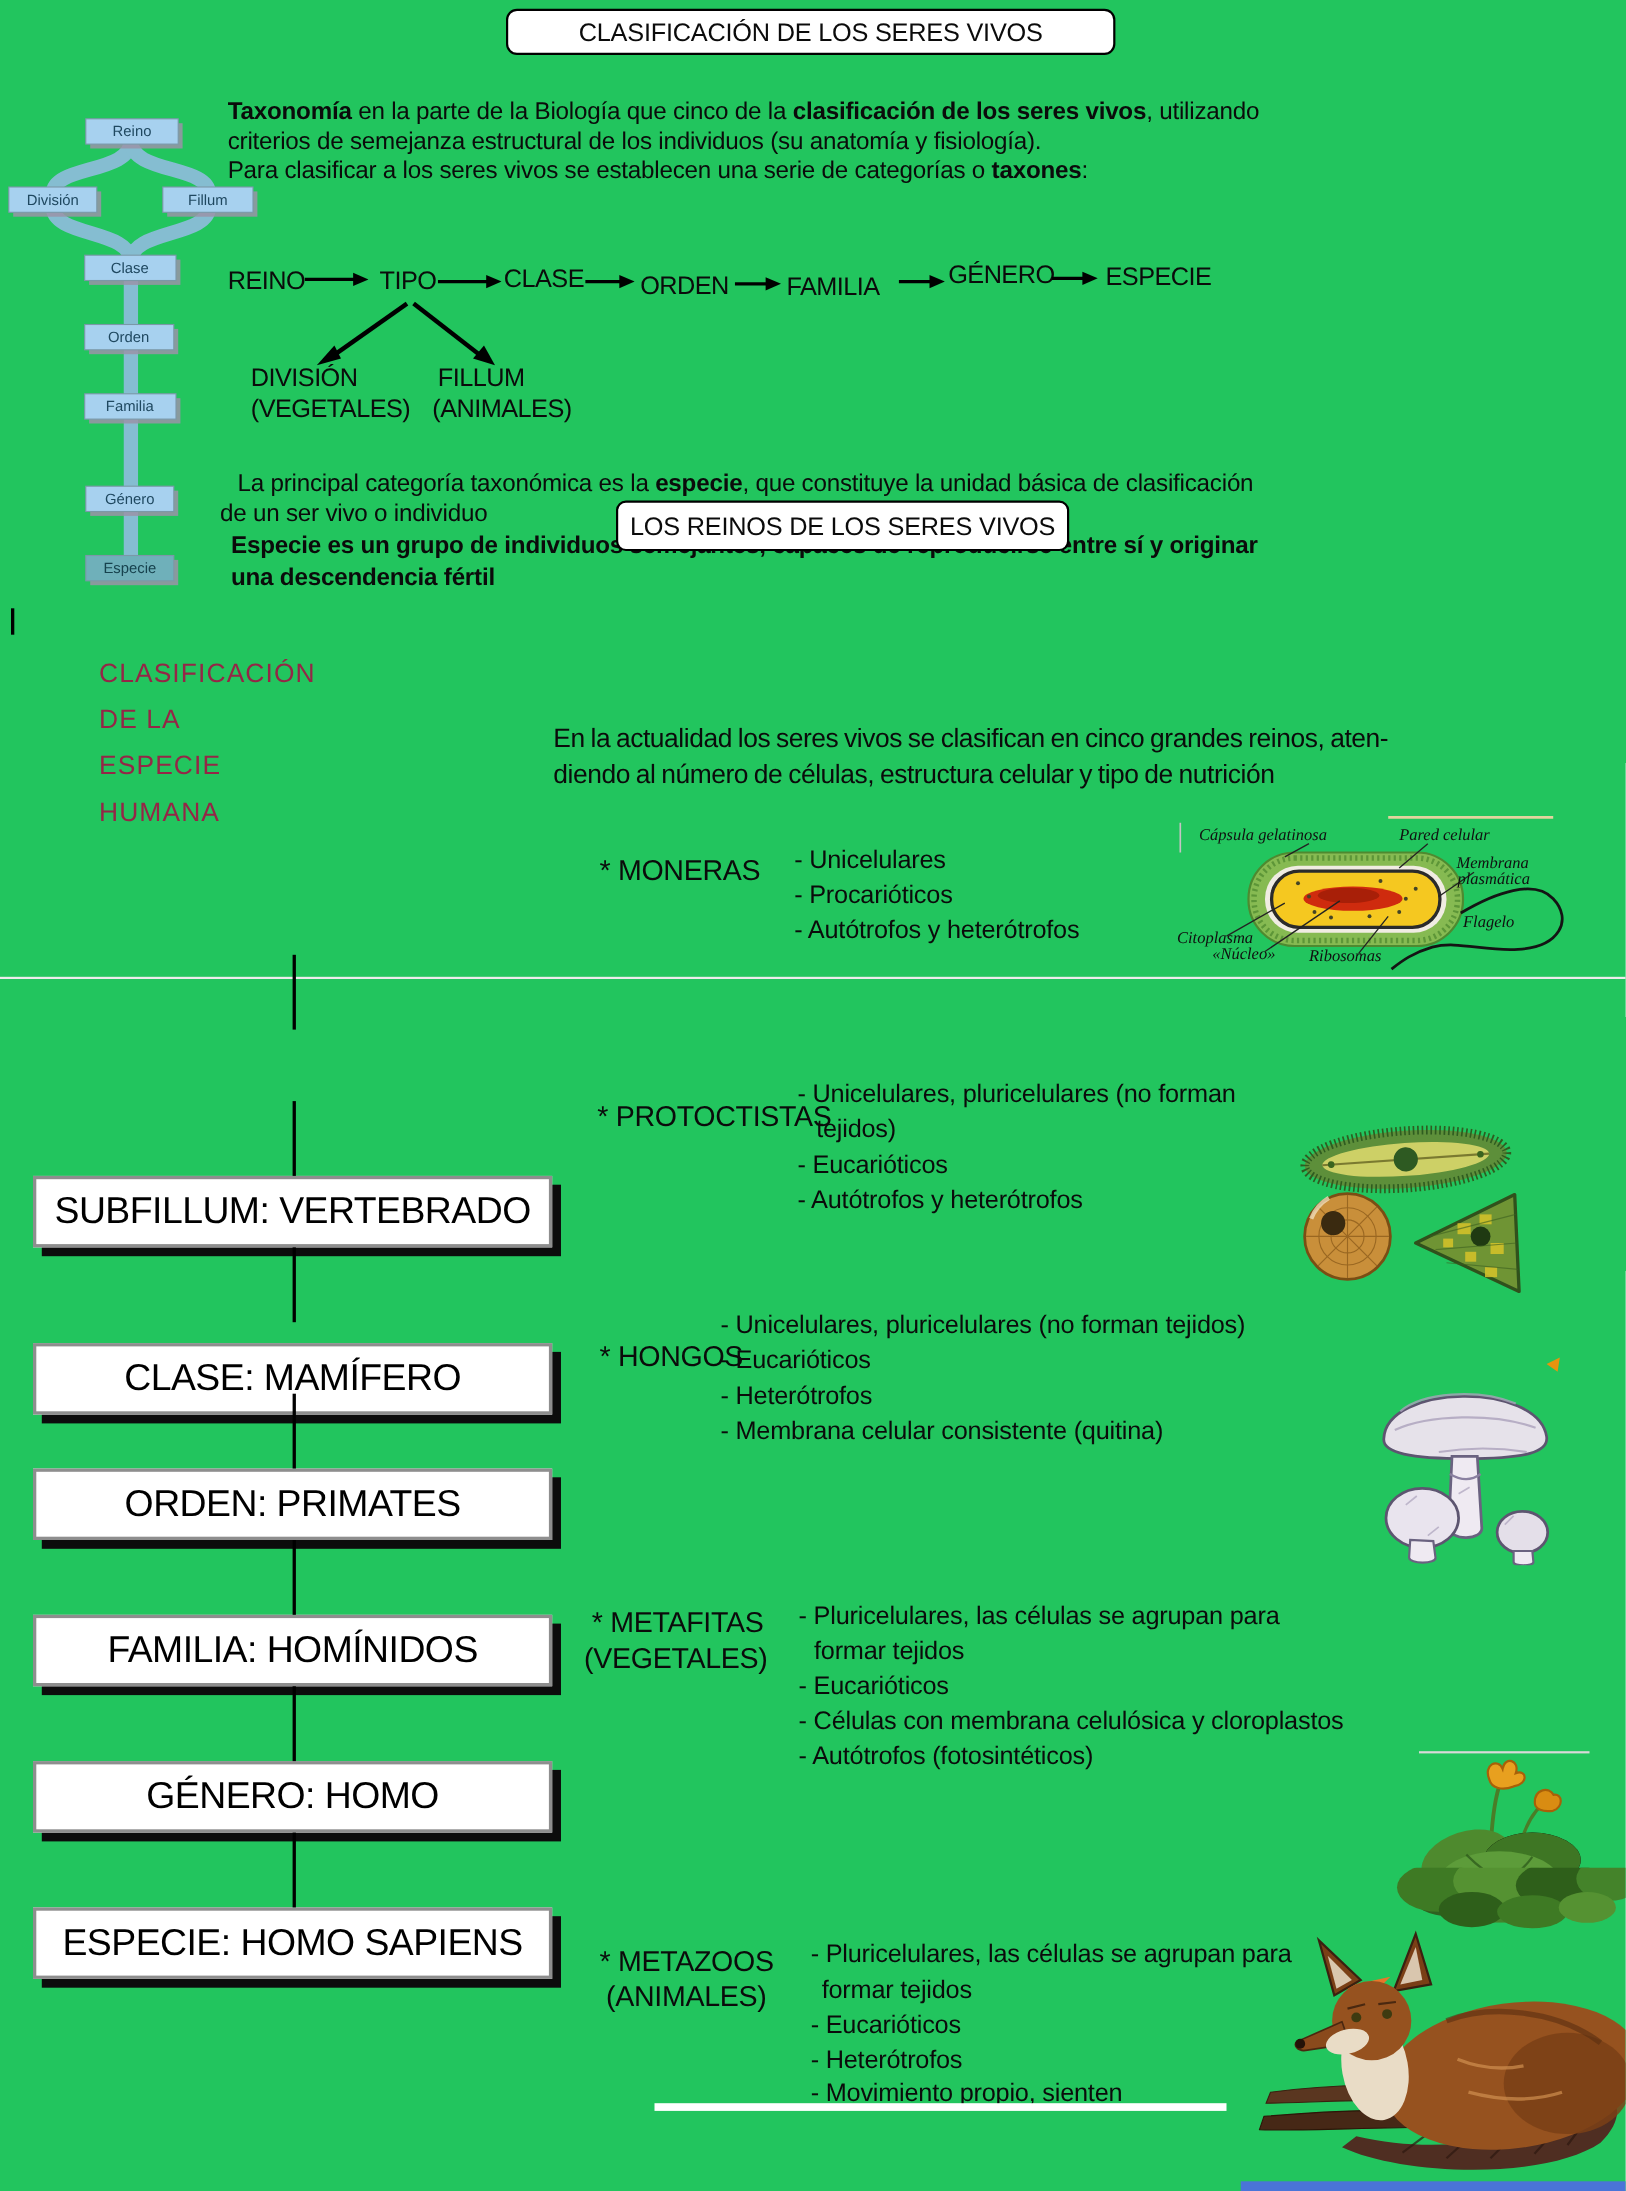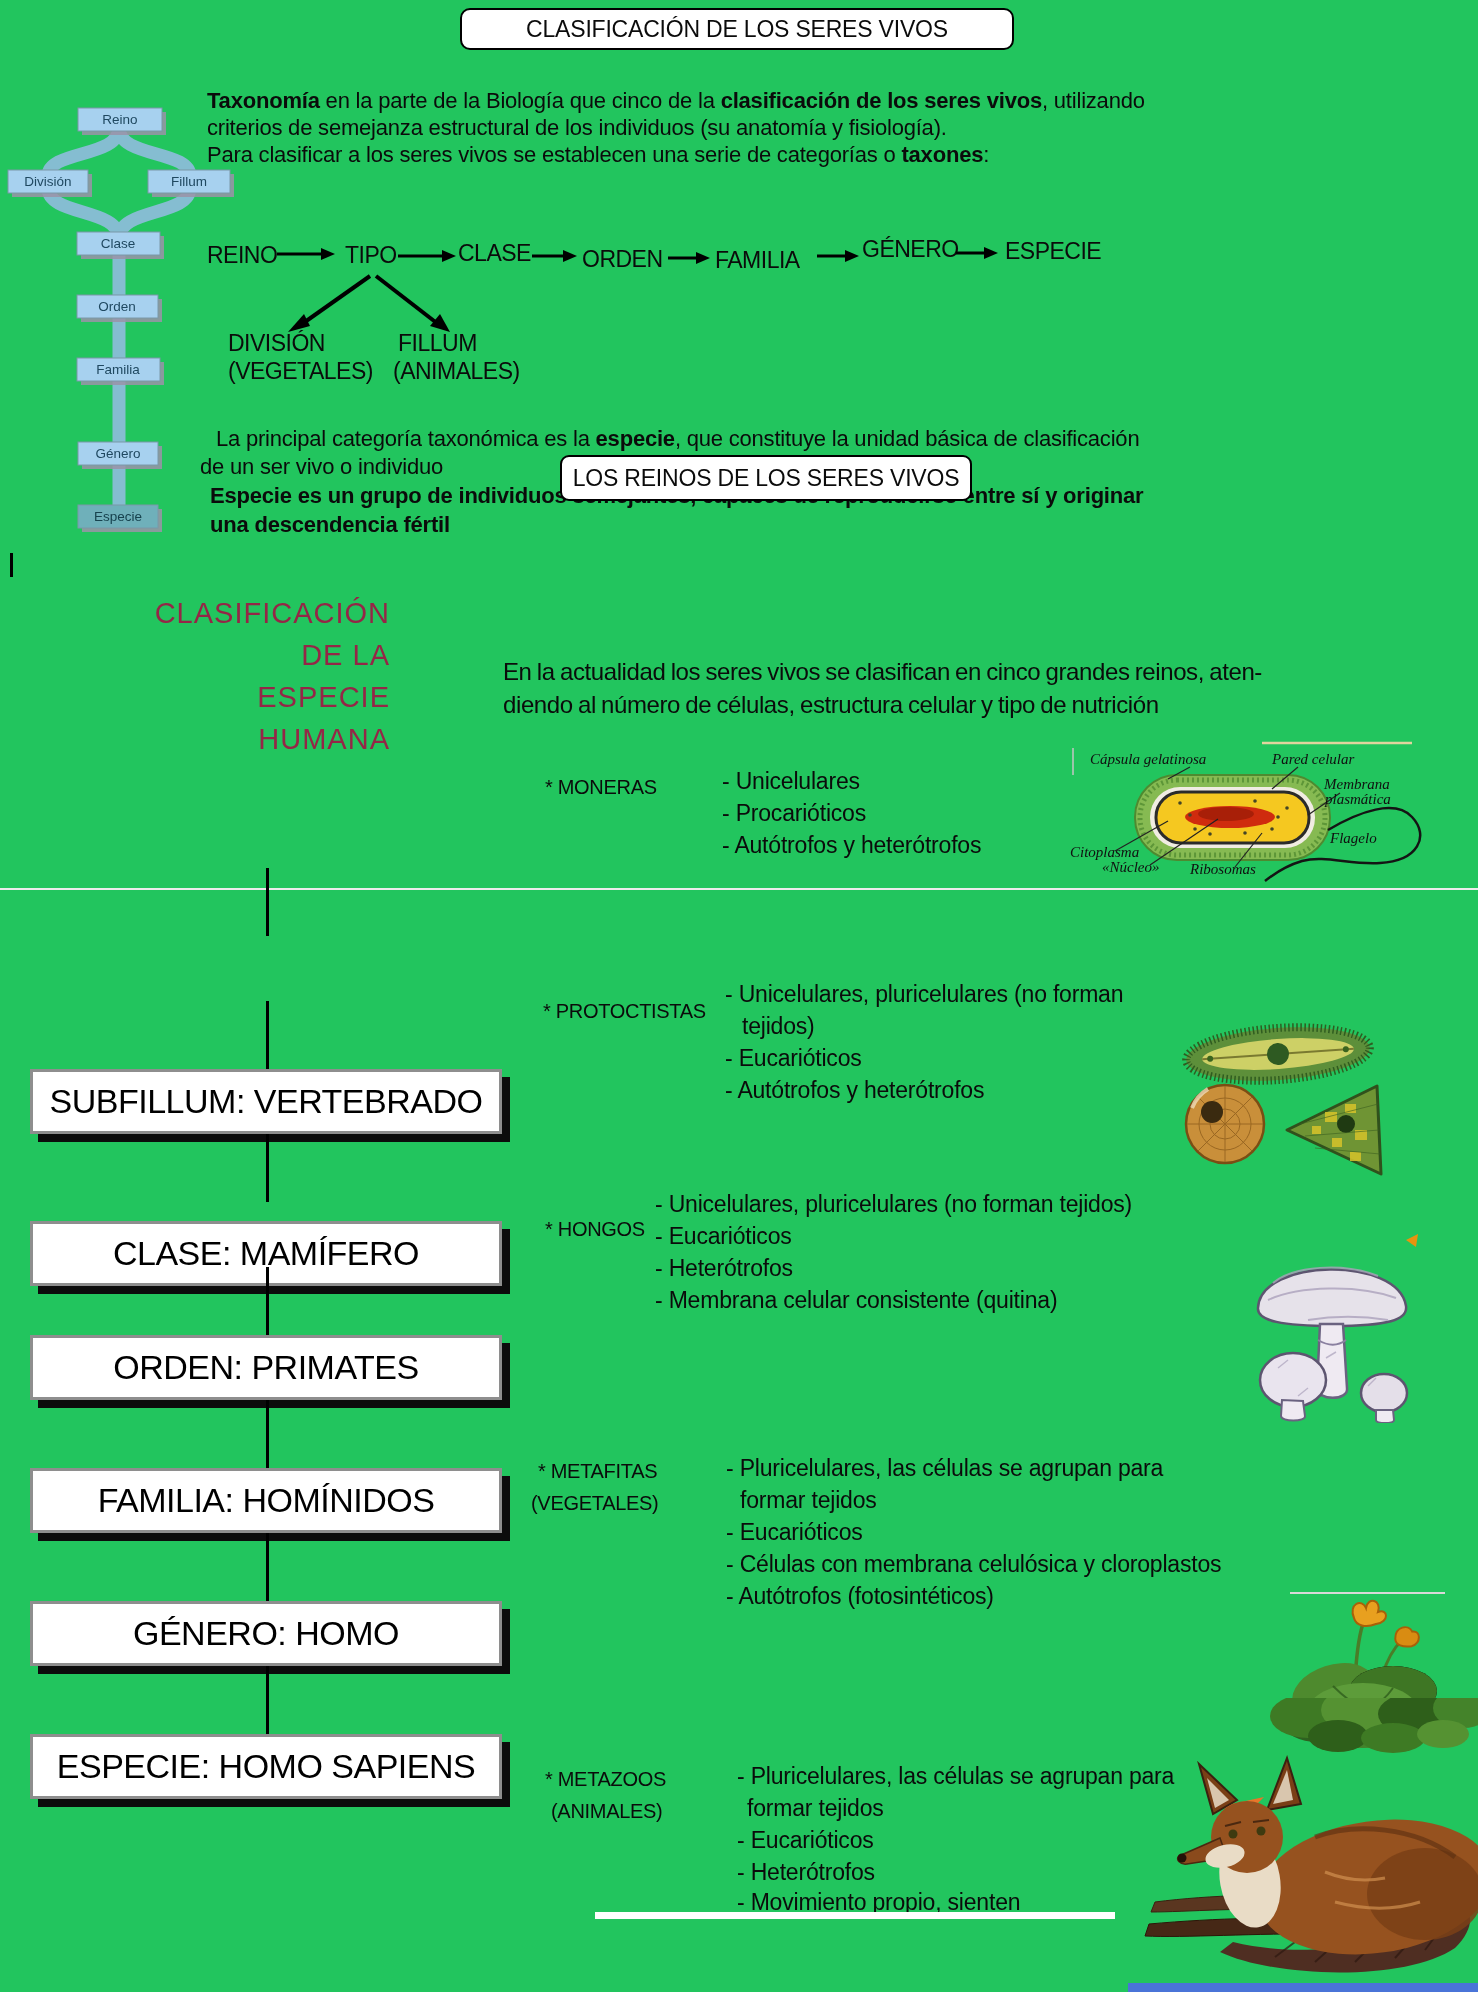--- a/index.html
+++ b/index.html
@@ -6,26 +6,26 @@
   .page{position:relative;width:1478px;height:1992px;background:#22c55e;overflow:hidden;
         font-family:"Liberation Sans",sans-serif;color:#0b0b0b;}
   .abs{position:absolute;}
   .line{white-space:pre;}
   .t22{font-size:22px;letter-spacing:-.2px;}
   .t24{font-size:24px;letter-spacing:-.4px;word-spacing:-1px;}
   .b{font-weight:bold;}
   .titlebox{border:2.5px solid #000;border-radius:10px;display:flex;align-items:center;justify-content:center;
             font-size:23px;letter-spacing:-.2px;background:#fff;}
   .chainword{font-size:23px;letter-spacing:-.5px;}
-  .maroon{color:#952647;text-align:right;font-size:29px;line-height:42px;letter-spacing:1px;font-weight:500;}
+  .maroon{color:#952647;text-align:left;font-size:24px;line-height:42px;letter-spacing:1px;font-weight:500;}
   .hbox{position:absolute;left:30px;width:466px;height:59px;background:#fff;border:3px solid #8e8e8e;
         box-shadow:8px 8px 0 #0c0c0c;display:flex;align-items:center;justify-content:center;
         font-size:34px;letter-spacing:-.5px;color:#000;}
   .vline{position:absolute;left:266px;width:3px;background:#000;}
-  .klabel{font-size:20px;letter-spacing:-.3px;}
+  .klabel{font-size:26px;letter-spacing:-.3px;}
   .kbullet{font-size:23px;letter-spacing:-.2px;white-space:pre;}
   .hr-faint{position:absolute;background:#ececec;height:2px;}
   .hr-gray{position:absolute;background:#d9d9d9;height:2px;}
   svg text{font-family:"Liberation Sans",sans-serif;}
   svg .biolabel{font-family:"Liberation Serif",serif;font-style:italic;font-size:15px;fill:#101010;}
 </style>
 </head>
 <body>
 
 <div class="page">

